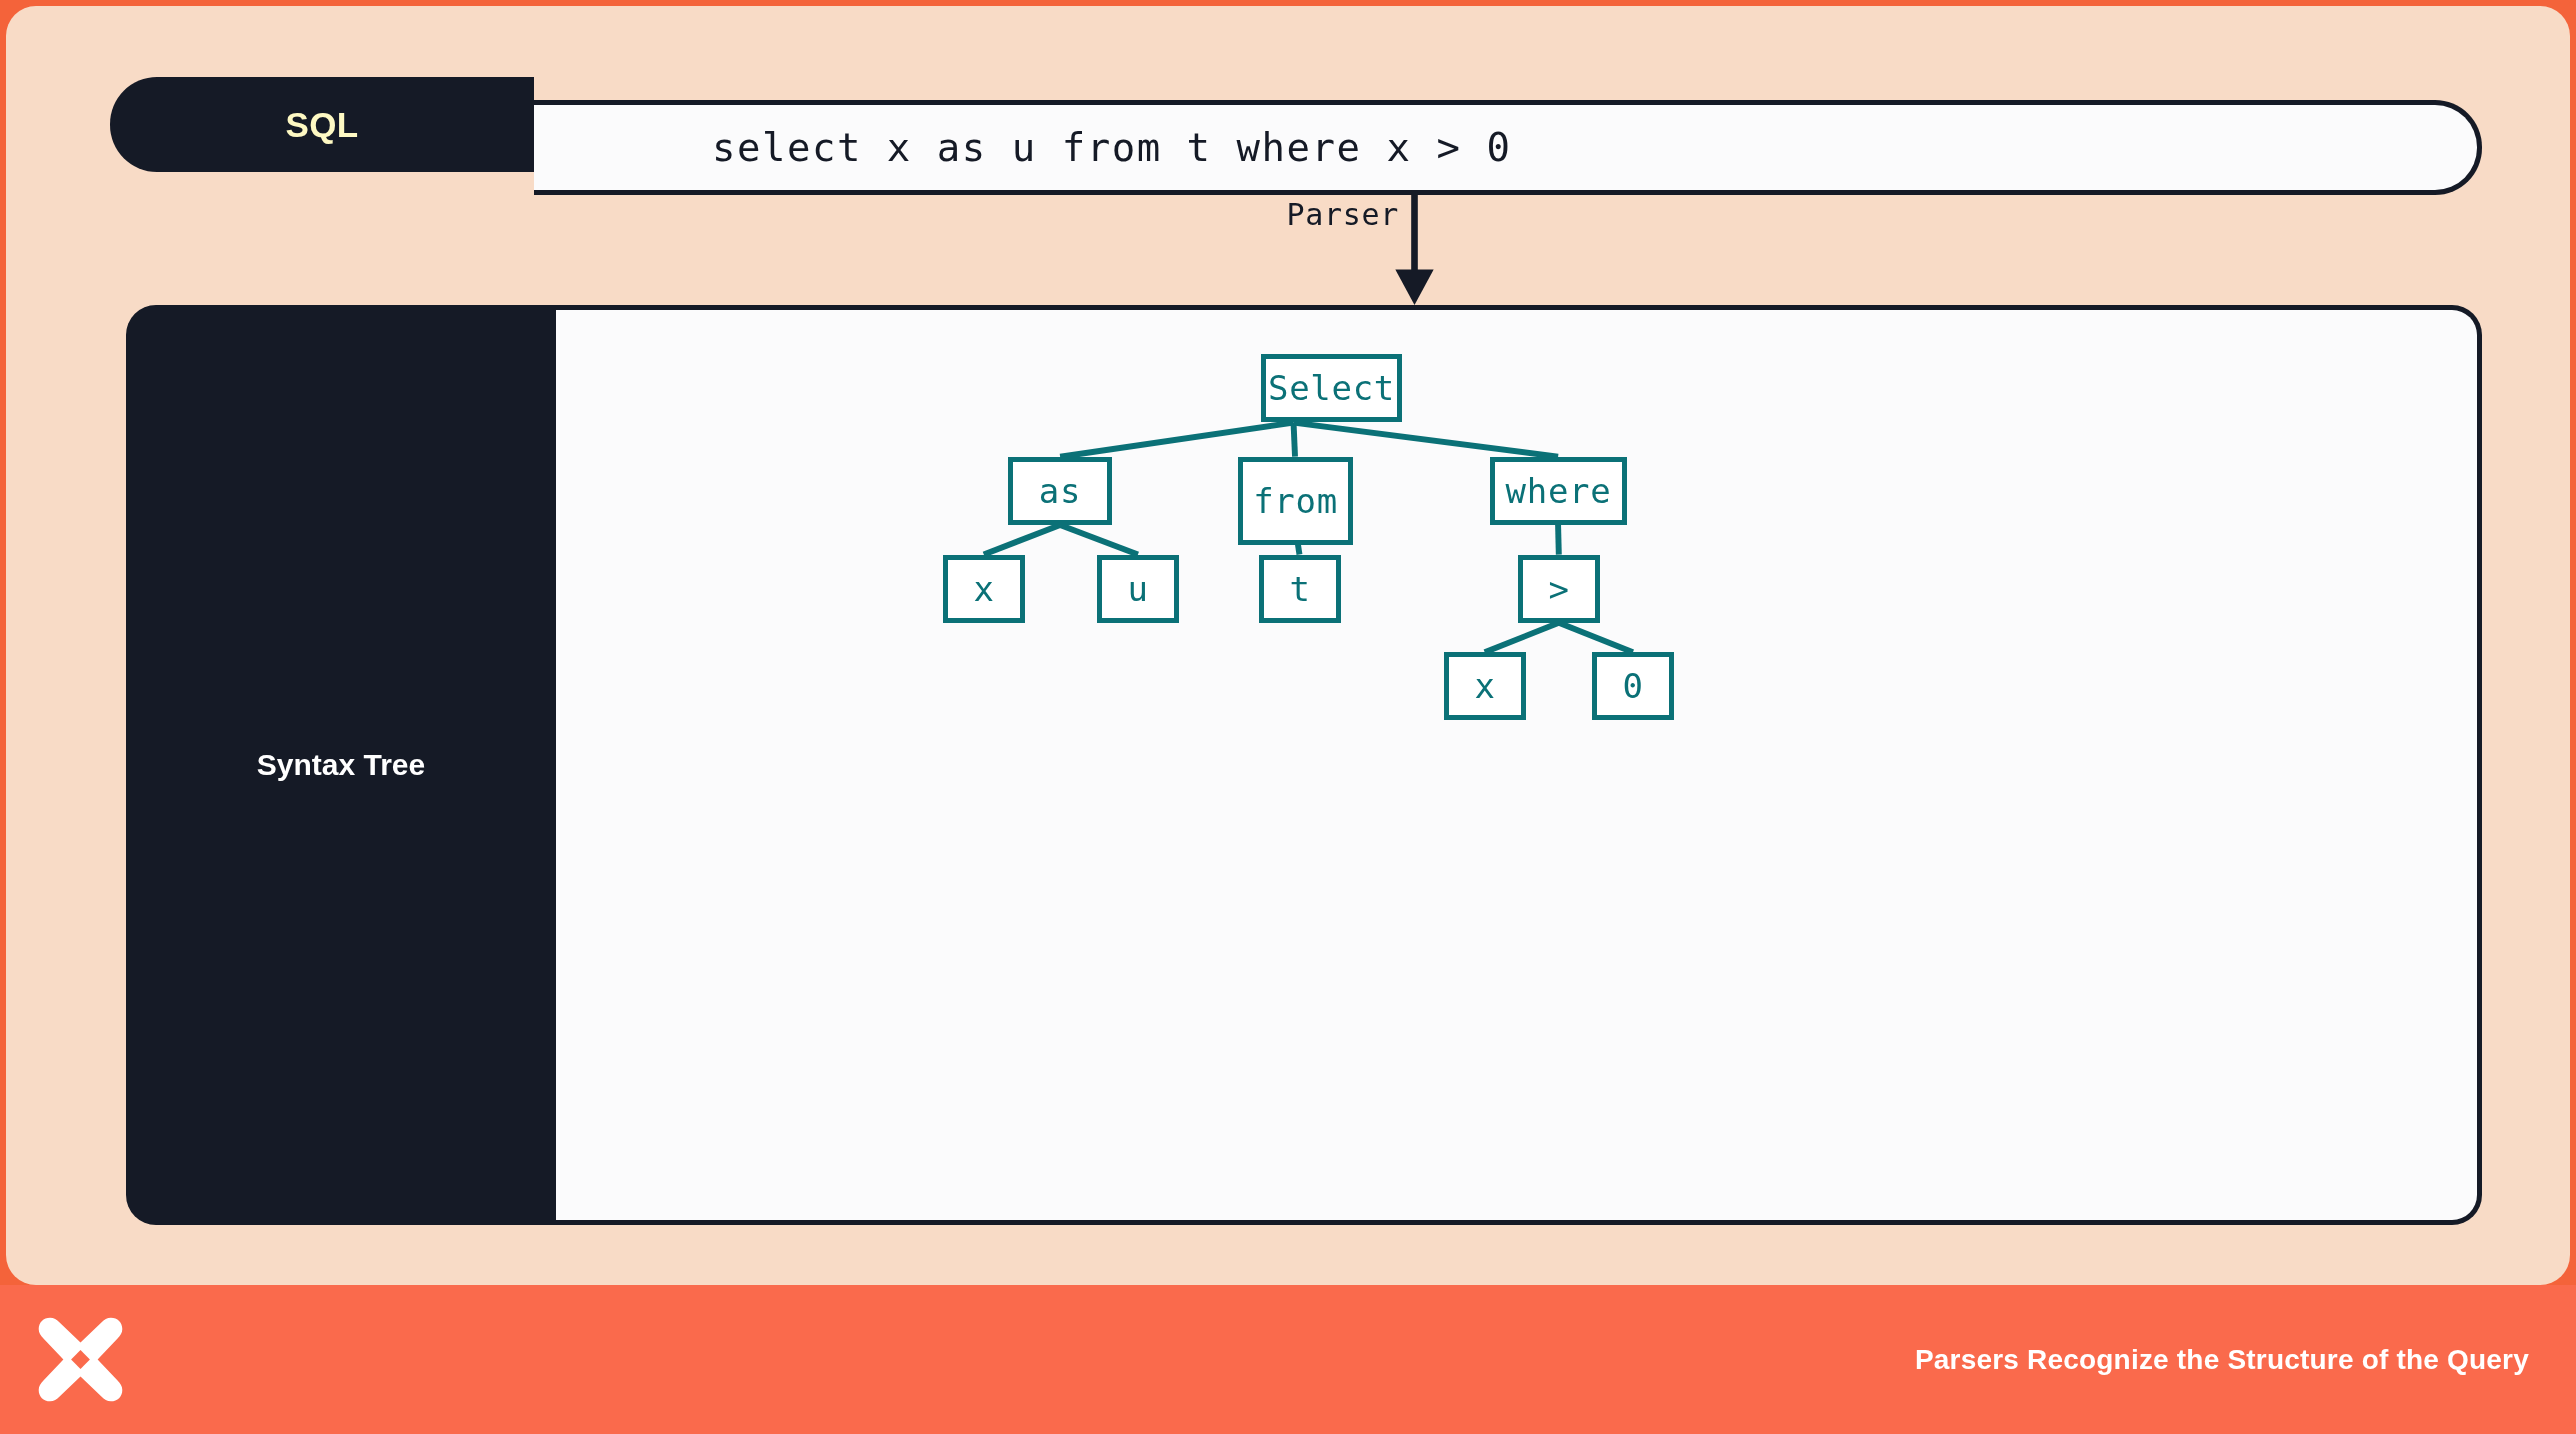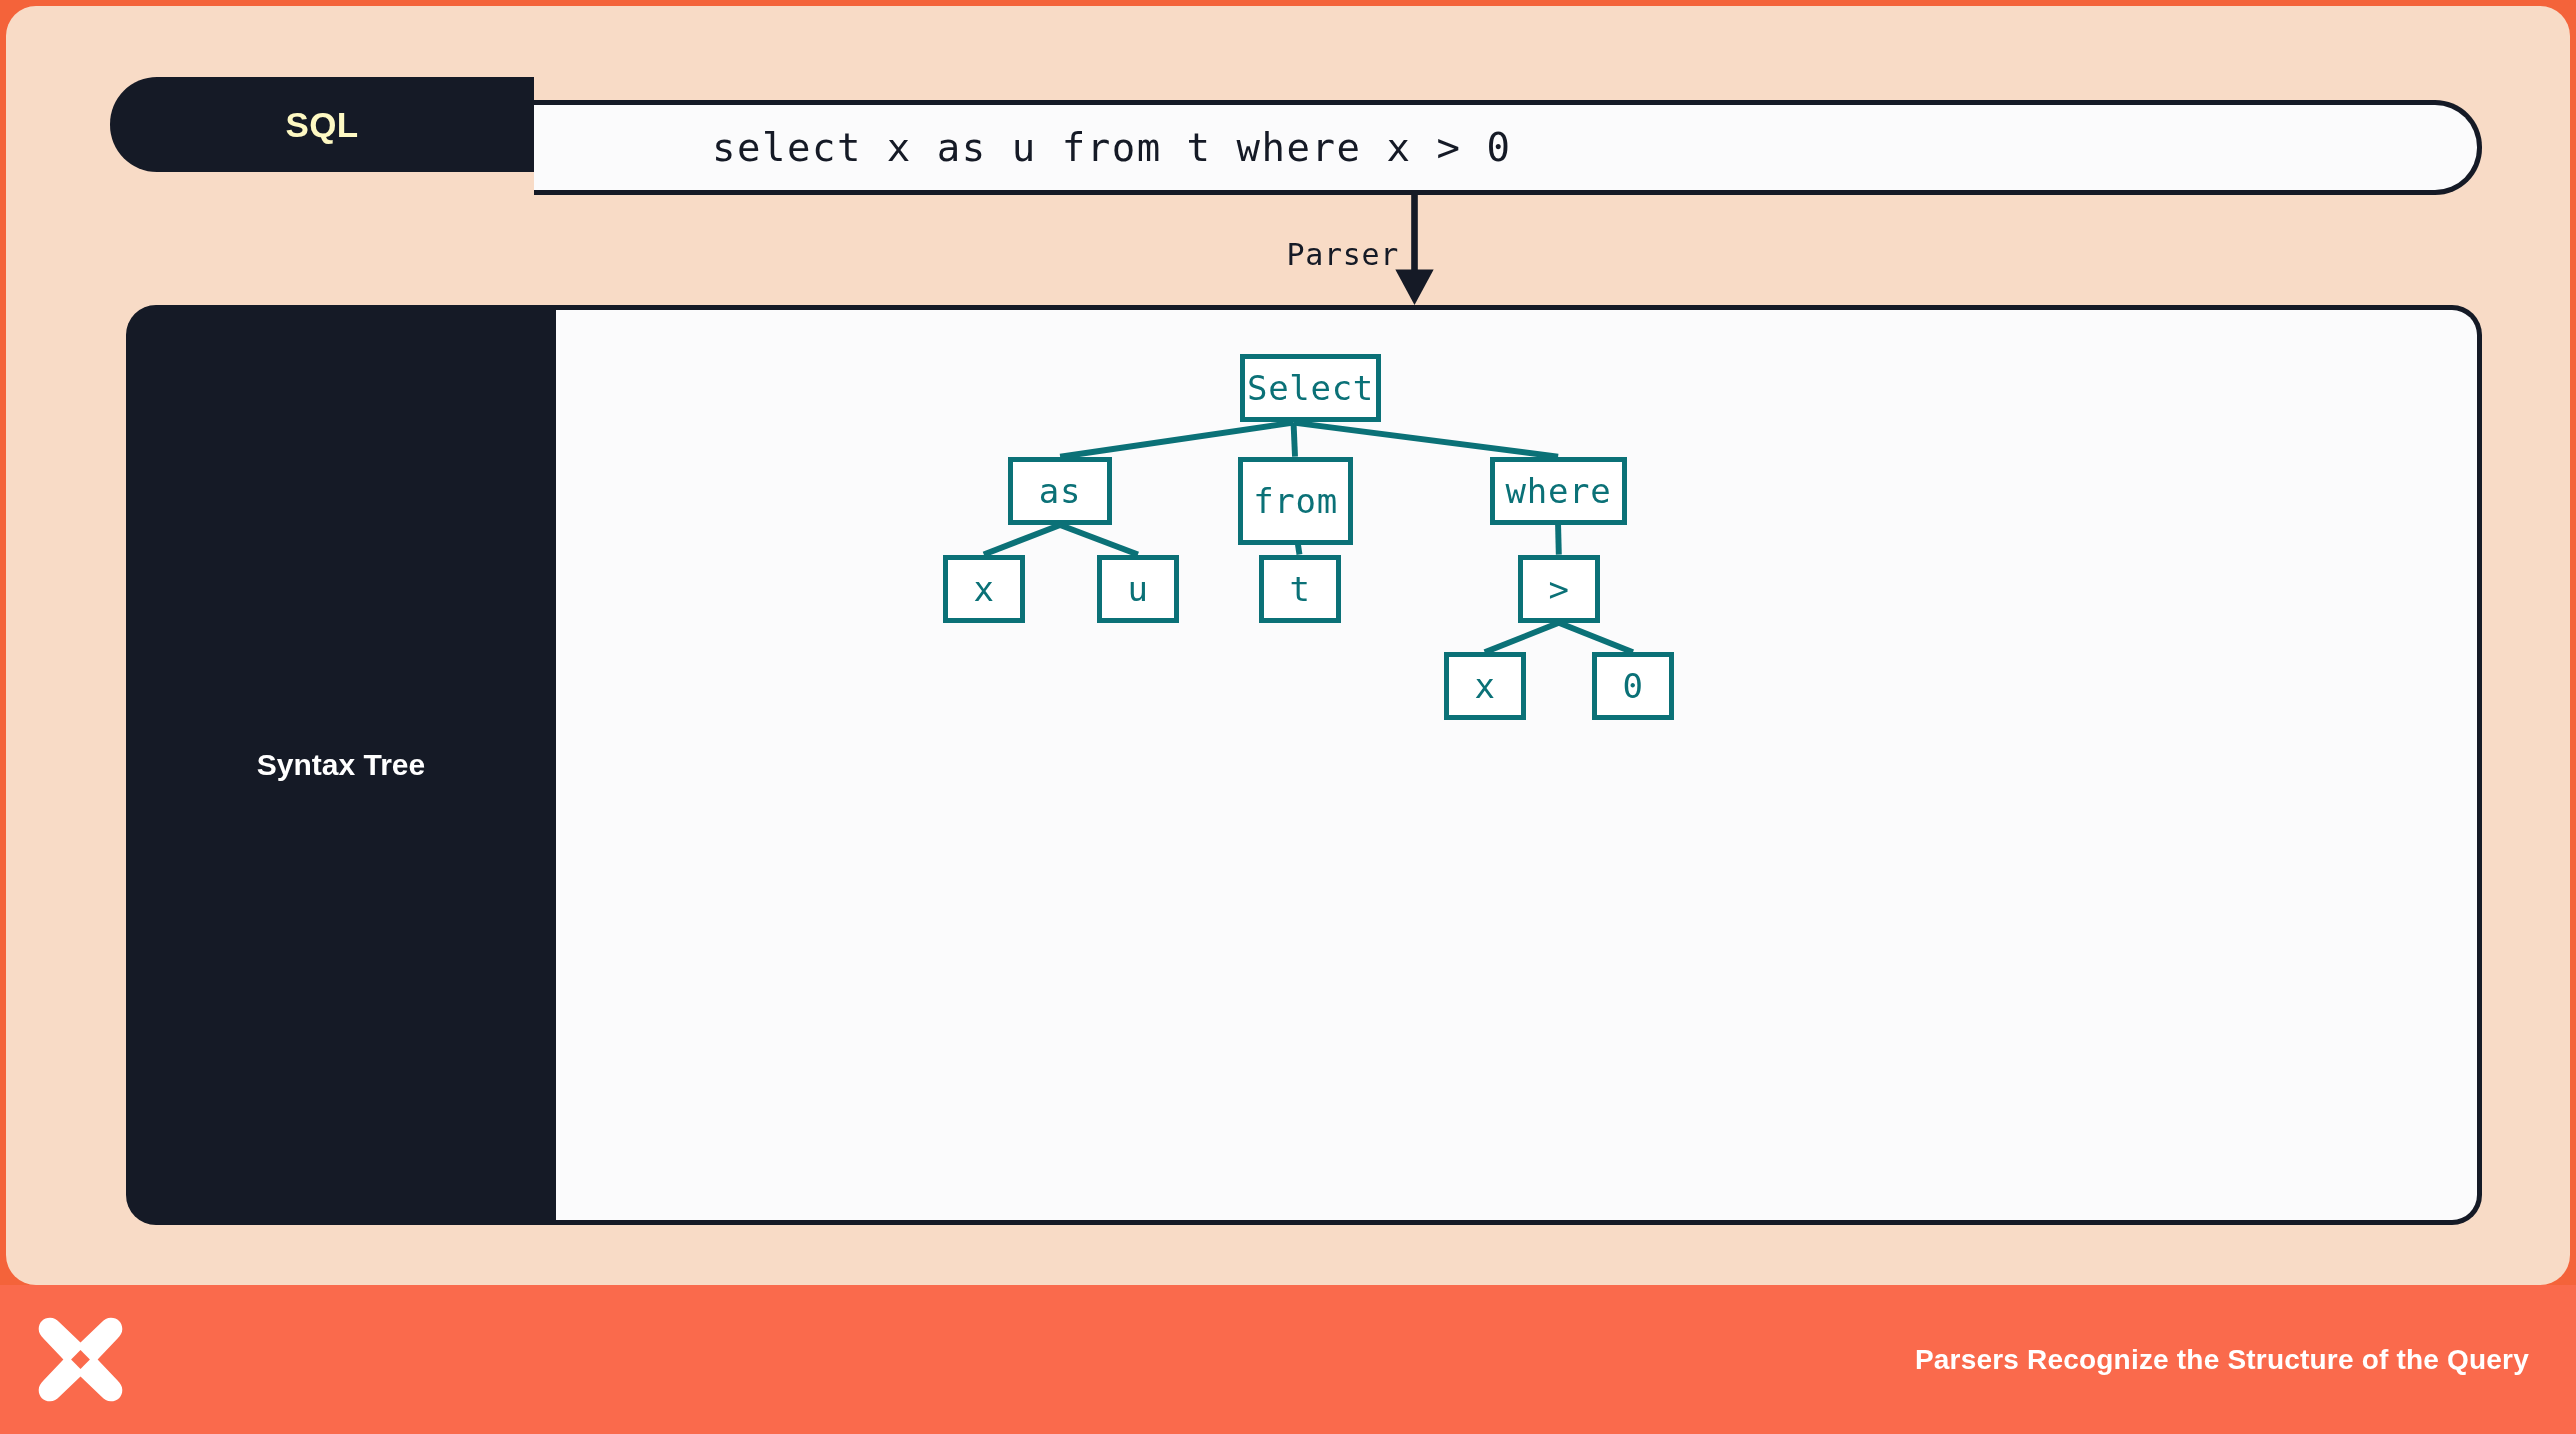--- a/index.html
+++ b/index.html
@@ -61,21 +61,20 @@
   .arrow-wrap{
     position:absolute;left:1260px;top:166px;
     width:296px;height:133px;
   }
   .arrow-label{
     position:absolute;left:-89px;top:25px;
     width:222px;text-align:right;
     font-family:"DejaVu Sans Mono","Liberation Mono",monospace;
     font-size:30px;color:#151A26;
     letter-spacing:0.7px;
-    margin-top:40px;
   }
   .arrow-svg{position:absolute;left:119px;top:0;}
 
   
   .tree-panel{
     position:absolute;left:104px;top:299px;
     width:2371px;height:920px;
   }
   .tree-side{
     position:absolute;left:0;top:0;
@@ -171,21 +170,21 @@
 
             <line x1="1027" y1="290" x2="1033" y2="330"></line>
 
             <line x1="1382" y1="290" x2="1383" y2="330"></line>
 
             <line x1="1383" y1="422" x2="1283" y2="462"></line>
             <line x1="1383" y1="422" x2="1483" y2="462"></line>
           </g>
         </svg>
 
-        <div class="node-box" style="left:706px;top:44px;width:141px;height:68px;">
+        <div class="node-box" style="left:727px;top:44px;width:141px;height:68px;">
           <span>Select</span>
         </div>
         <div class="node-box" style="left:474px;top:147px;width:104px;height:68px;">
           <span>as</span>
         </div>
         <div class="node-box" style="left:704px;top:147px;width:115px;height:88px;">
           <span>from</span>
         </div>
         <div class="node-box" style="left:956px;top:147px;width:137px;height:68px;">
           <span>where</span>

